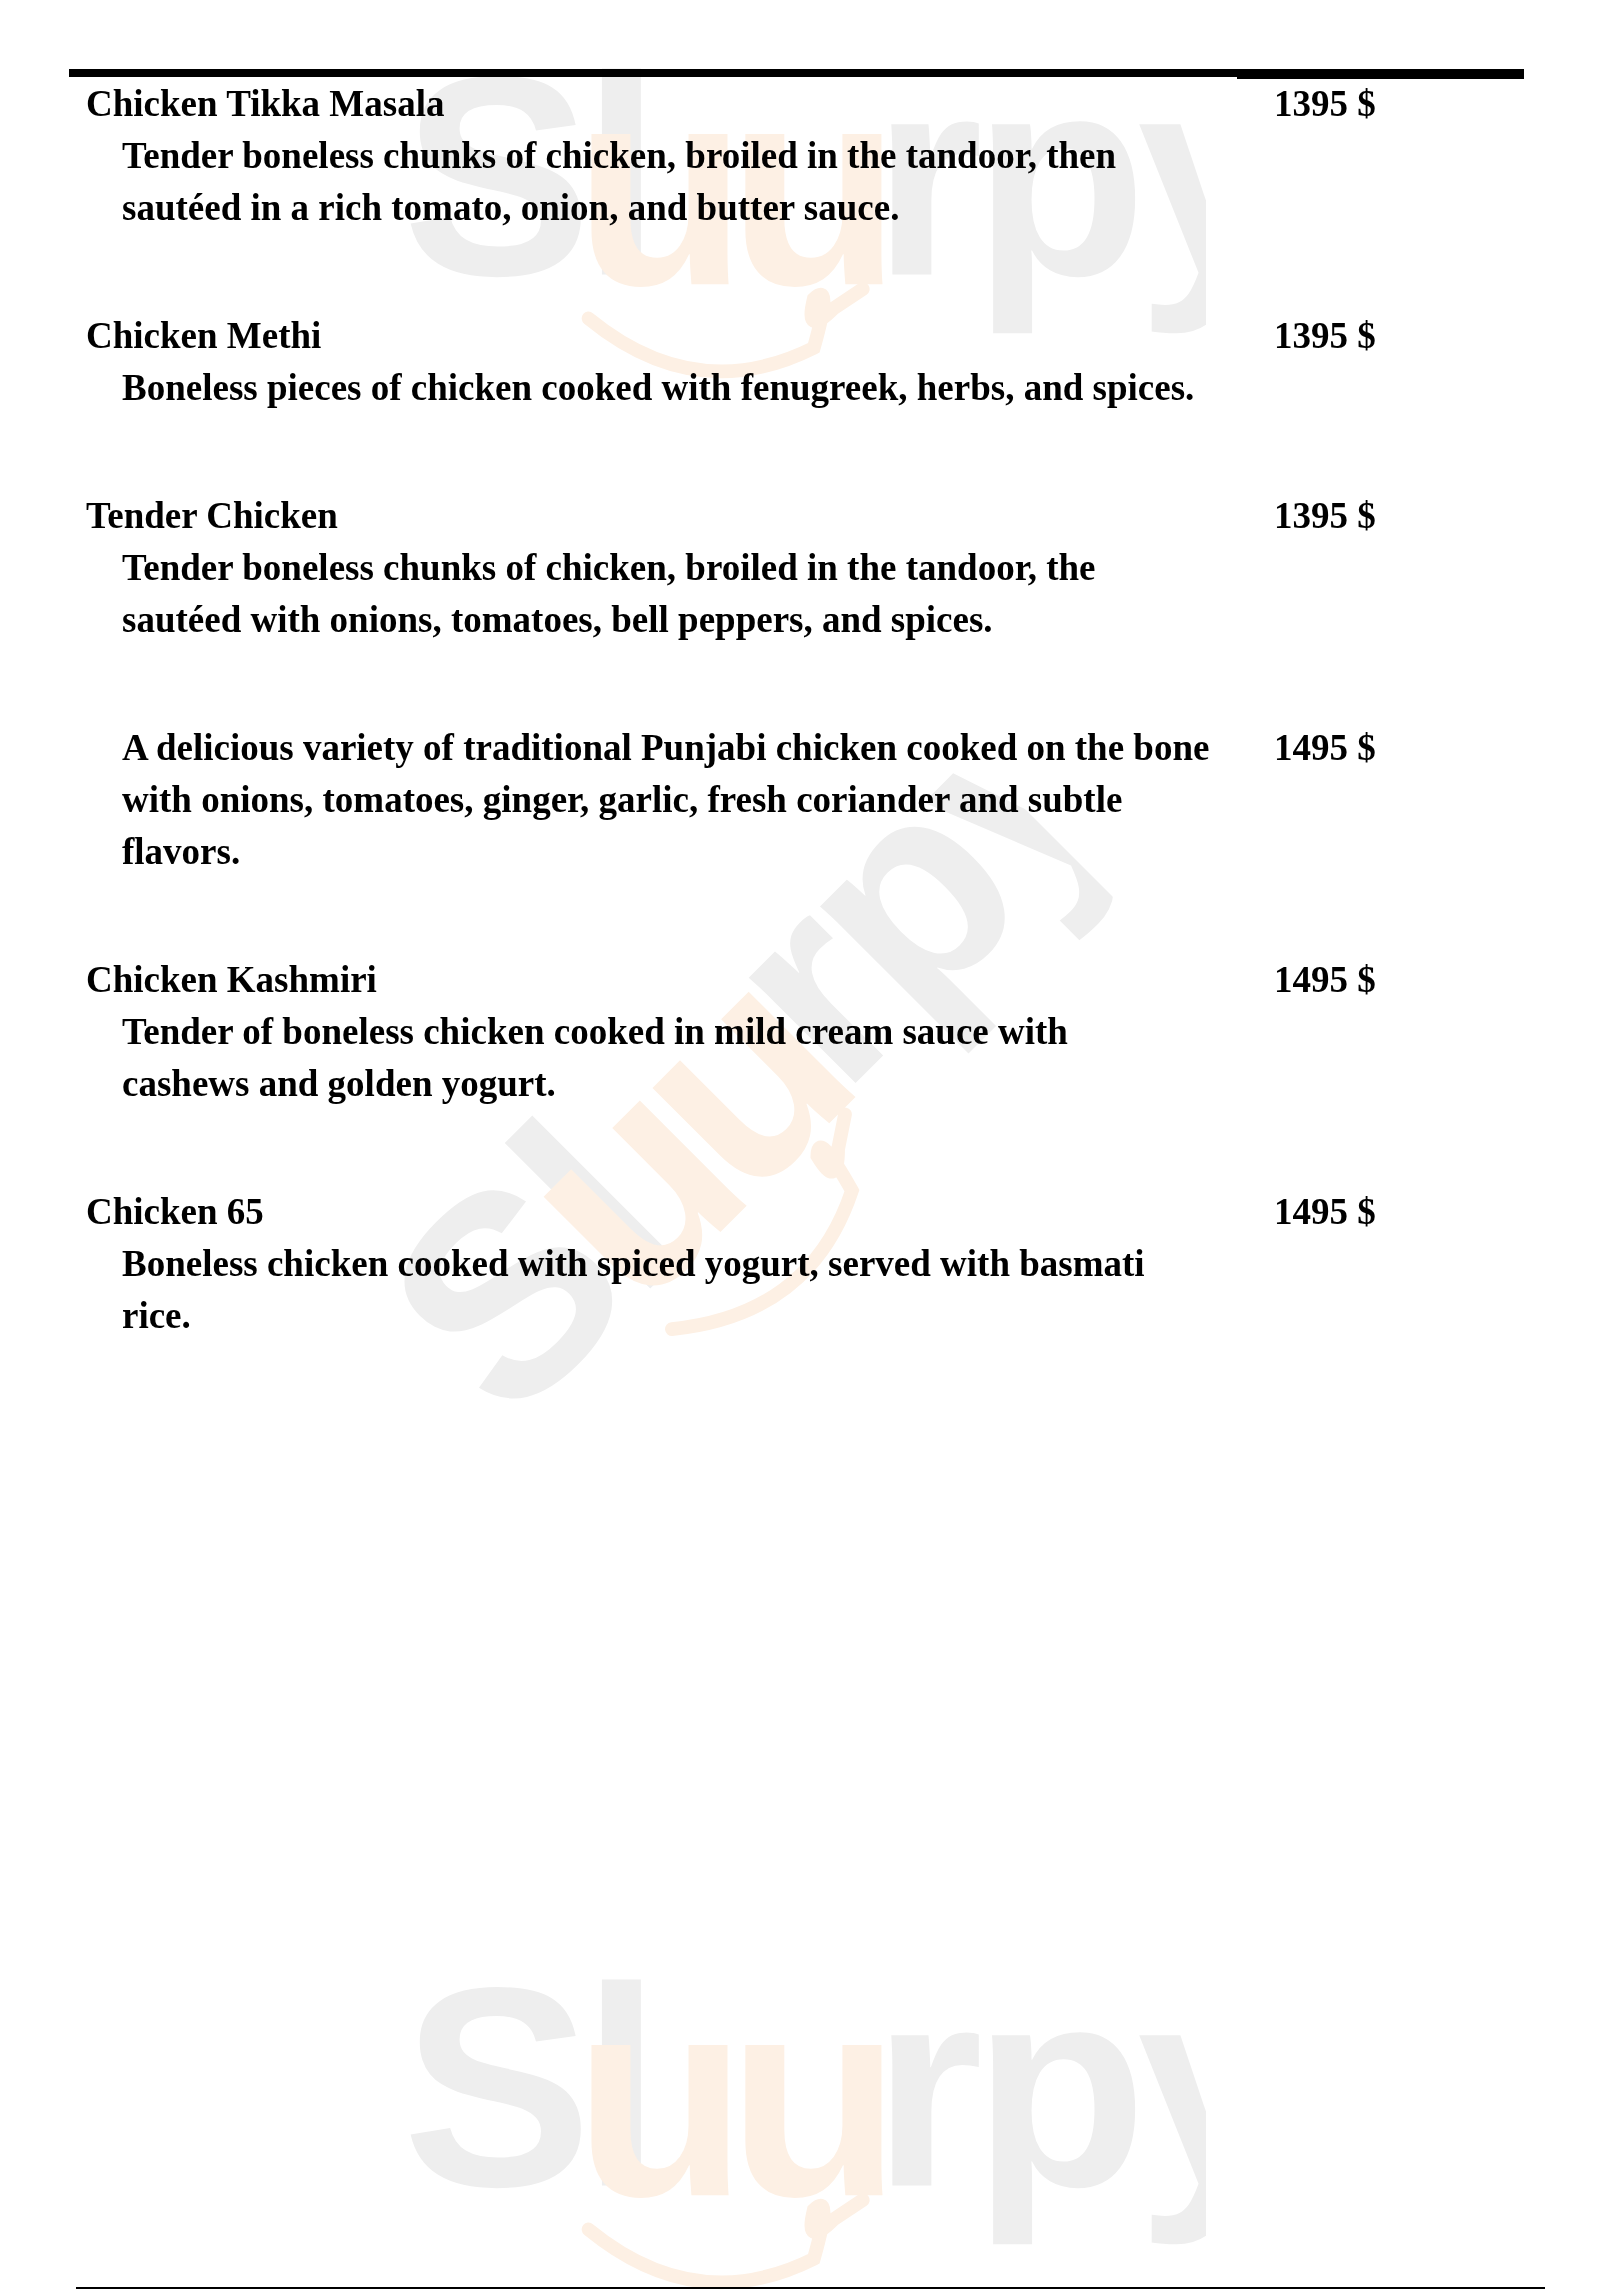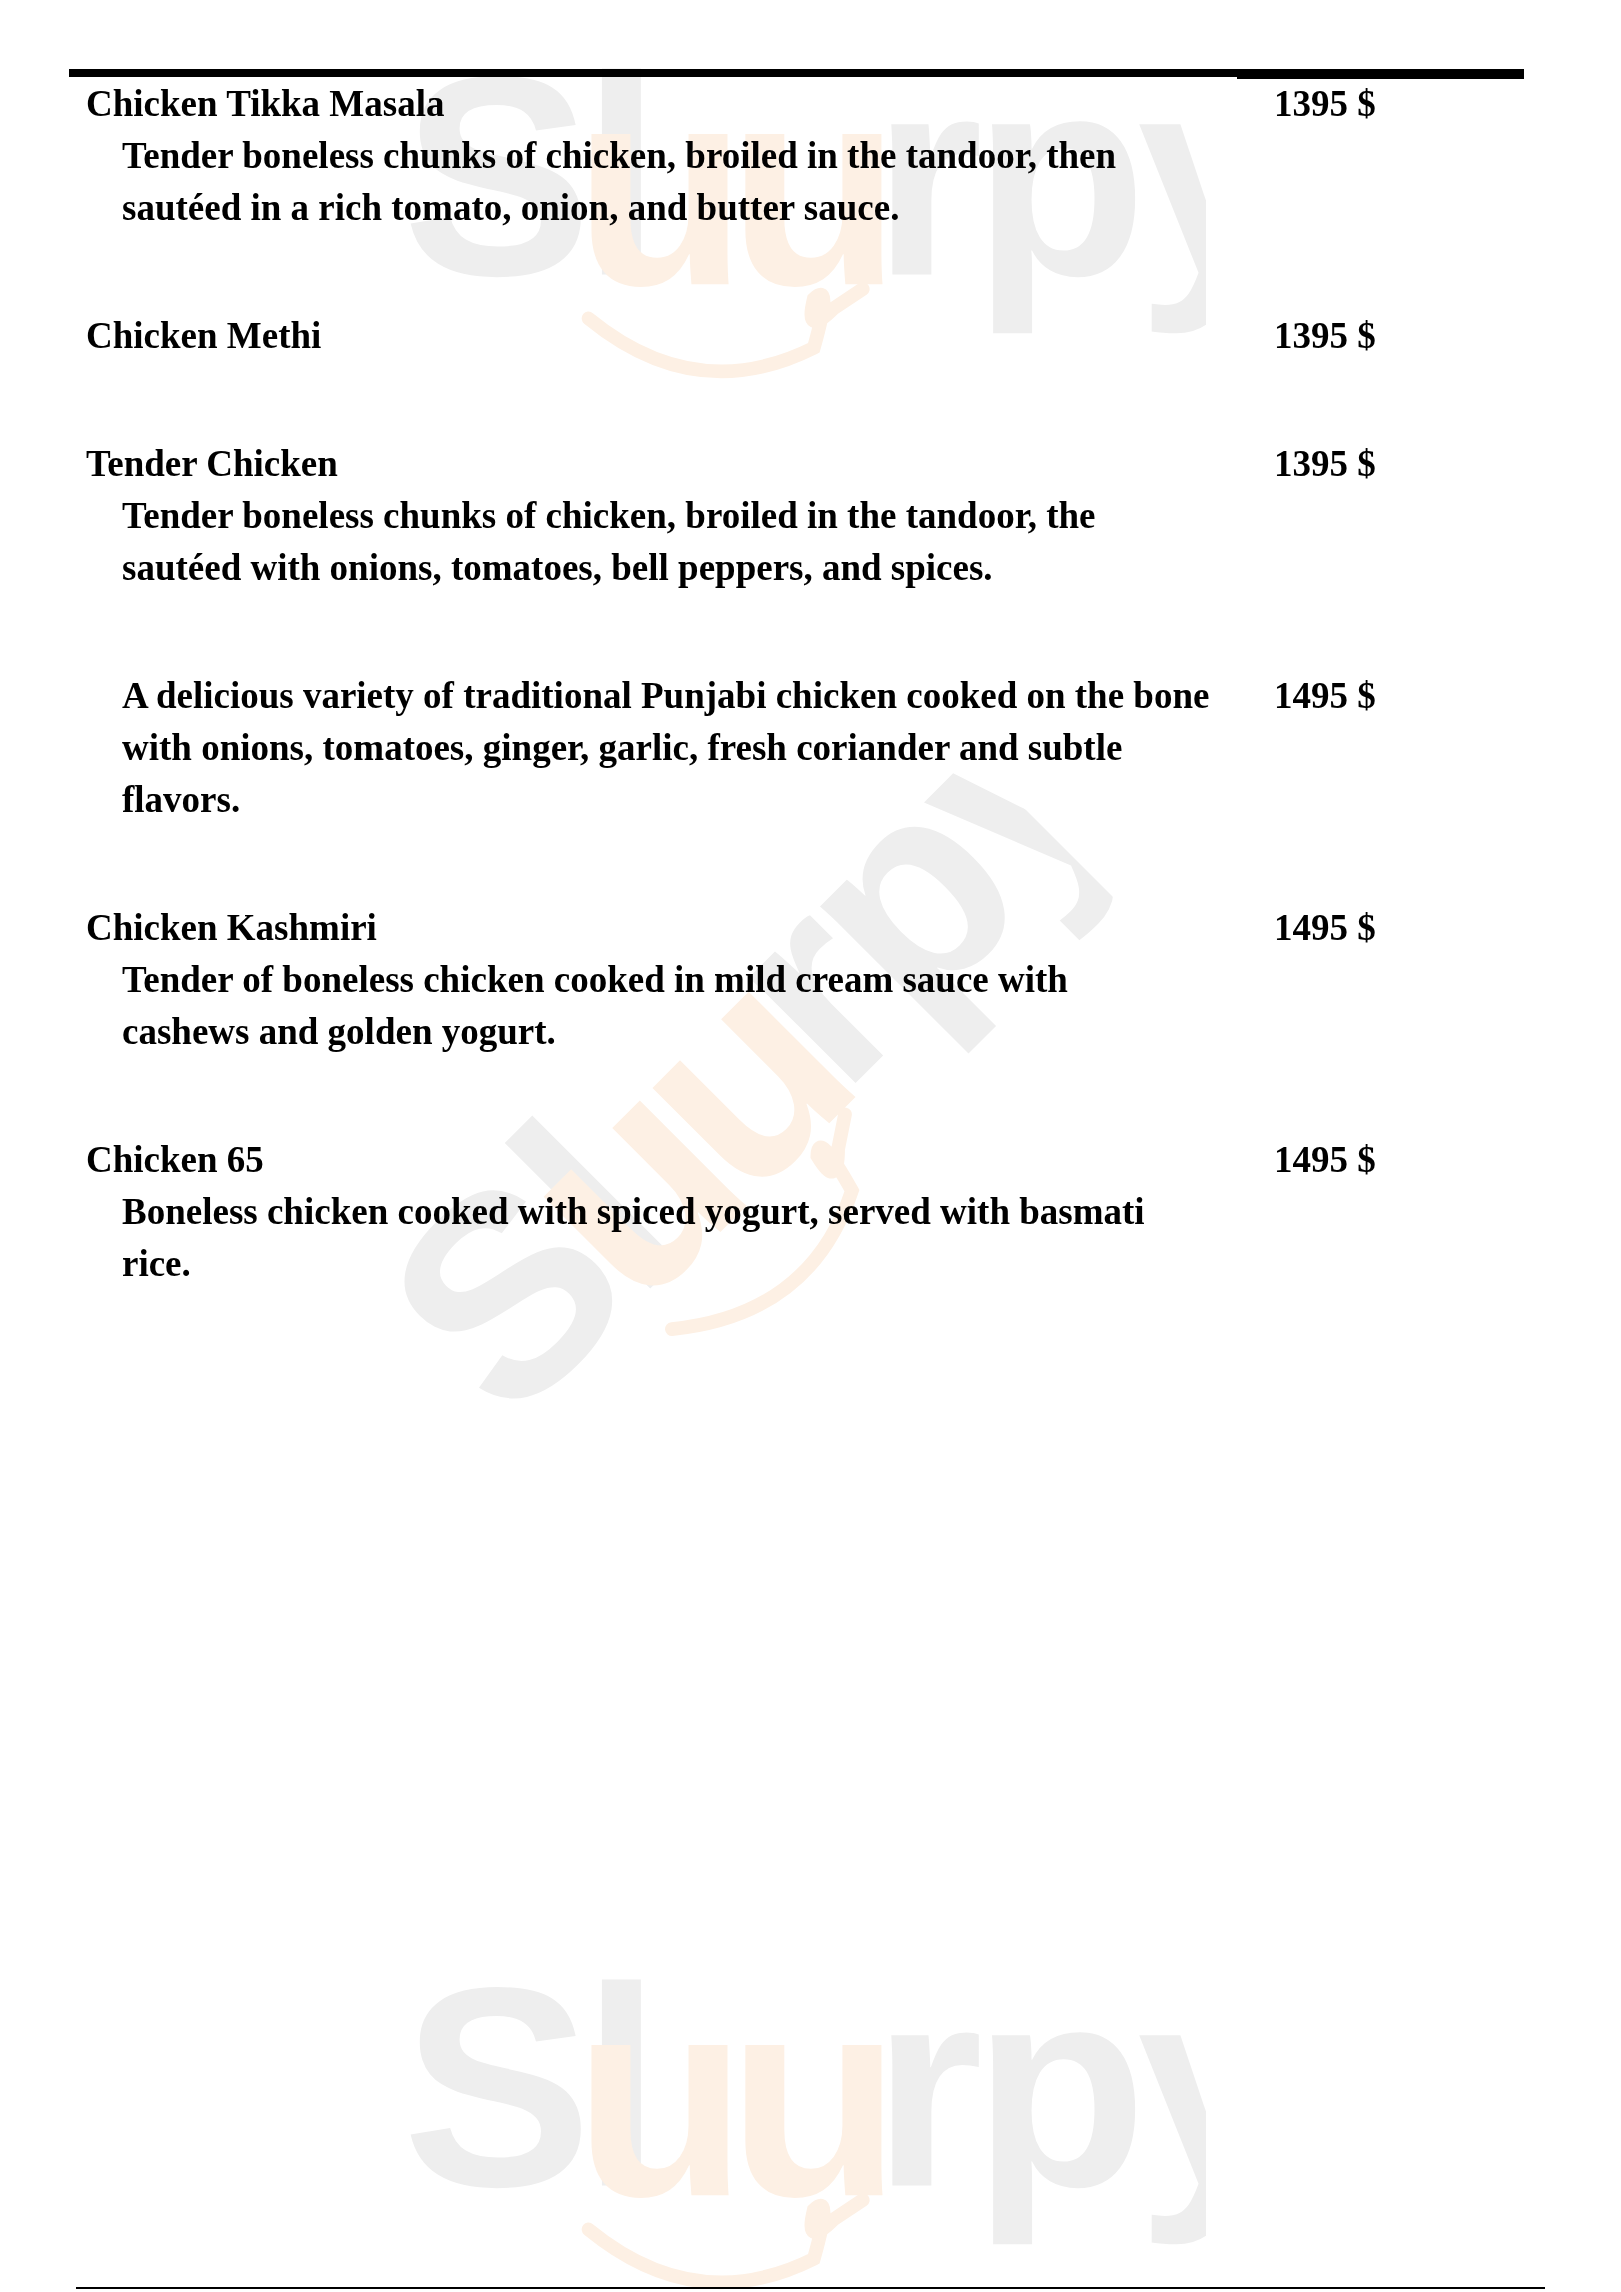--- a/index.html
+++ b/index.html
@@ -120,20 +120,23 @@
     <div class="item-name">Chicken Tikka Masala</div>
     <div class="item-desc">
       <span class="line">Tender boneless chunks of chicken, broiled in the tandoor, then</span>
       <span class="line">sautéed in a rich tomato, onion, and butter sauce.</span>
     </div>
     <div class="item-price">1395 $</div>
   </div>
 
   <div class="item">
     <div class="item-name">Chicken Methi</div>
+    <div class="item-desc">
+      <span class="line">Boneless pieces of chicken cooked with fenugreek, herbs, and spices.</span>
+    </div>
     <div class="item-price">1395 $</div>
   </div>
 
   <div class="item">
     <div class="item-name">Tender Chicken</div>
     <div class="item-desc">
       <span class="line">Tender boneless chunks of chicken, broiled in the tandoor, the</span>
       <span class="line">sautéed with onions, tomatoes, bell peppers, and spices.</span>
     </div>
     <div class="item-price">1395 $</div>

